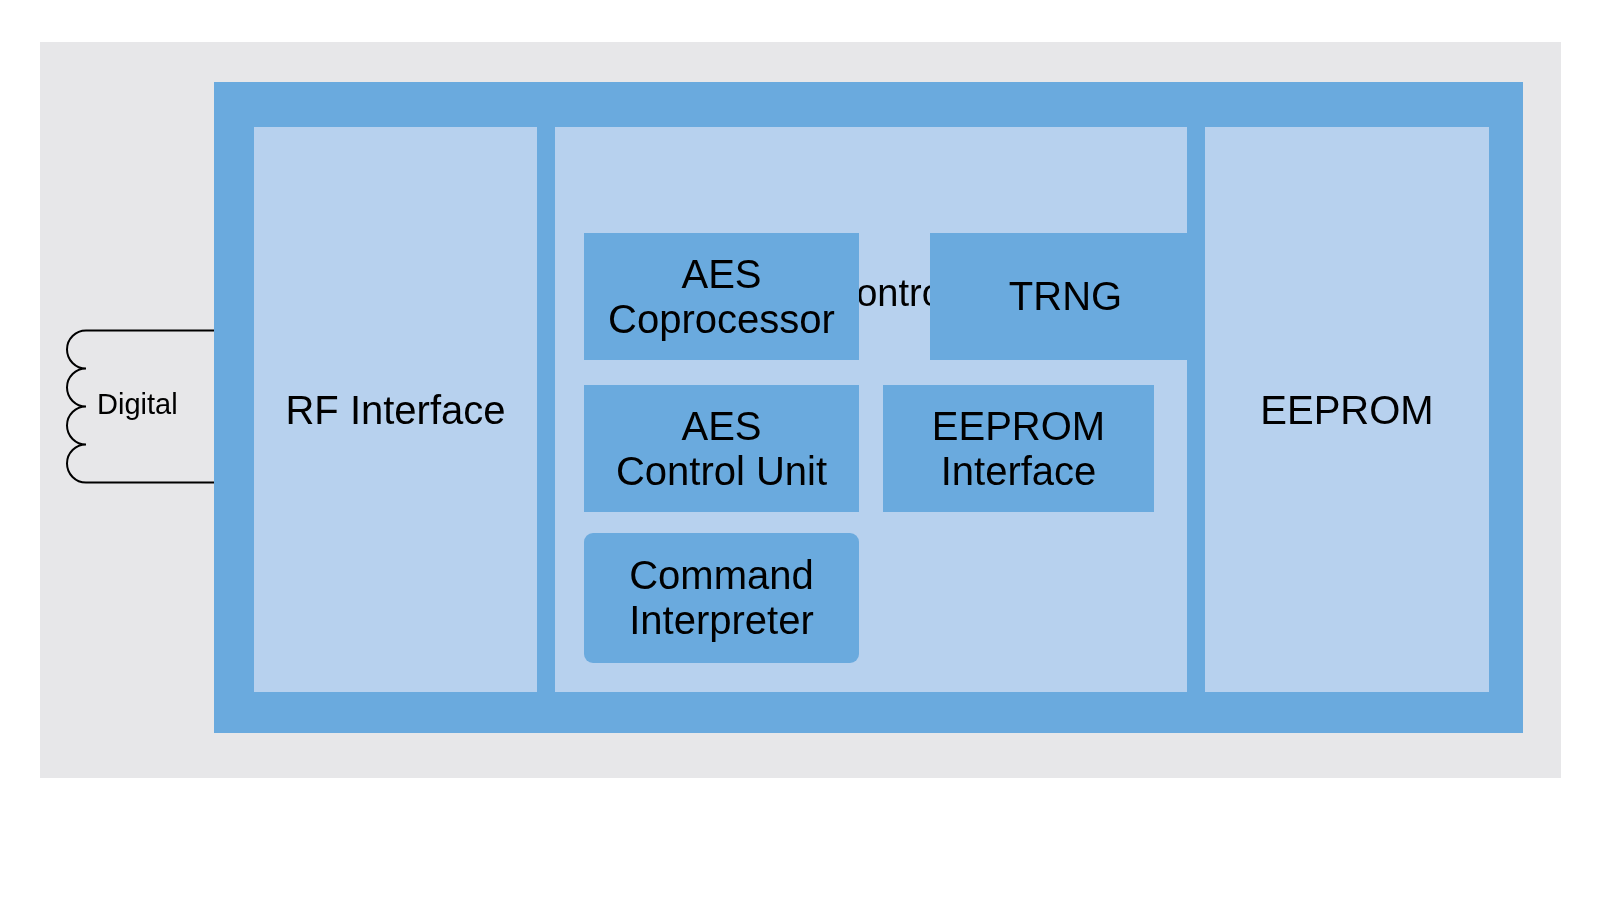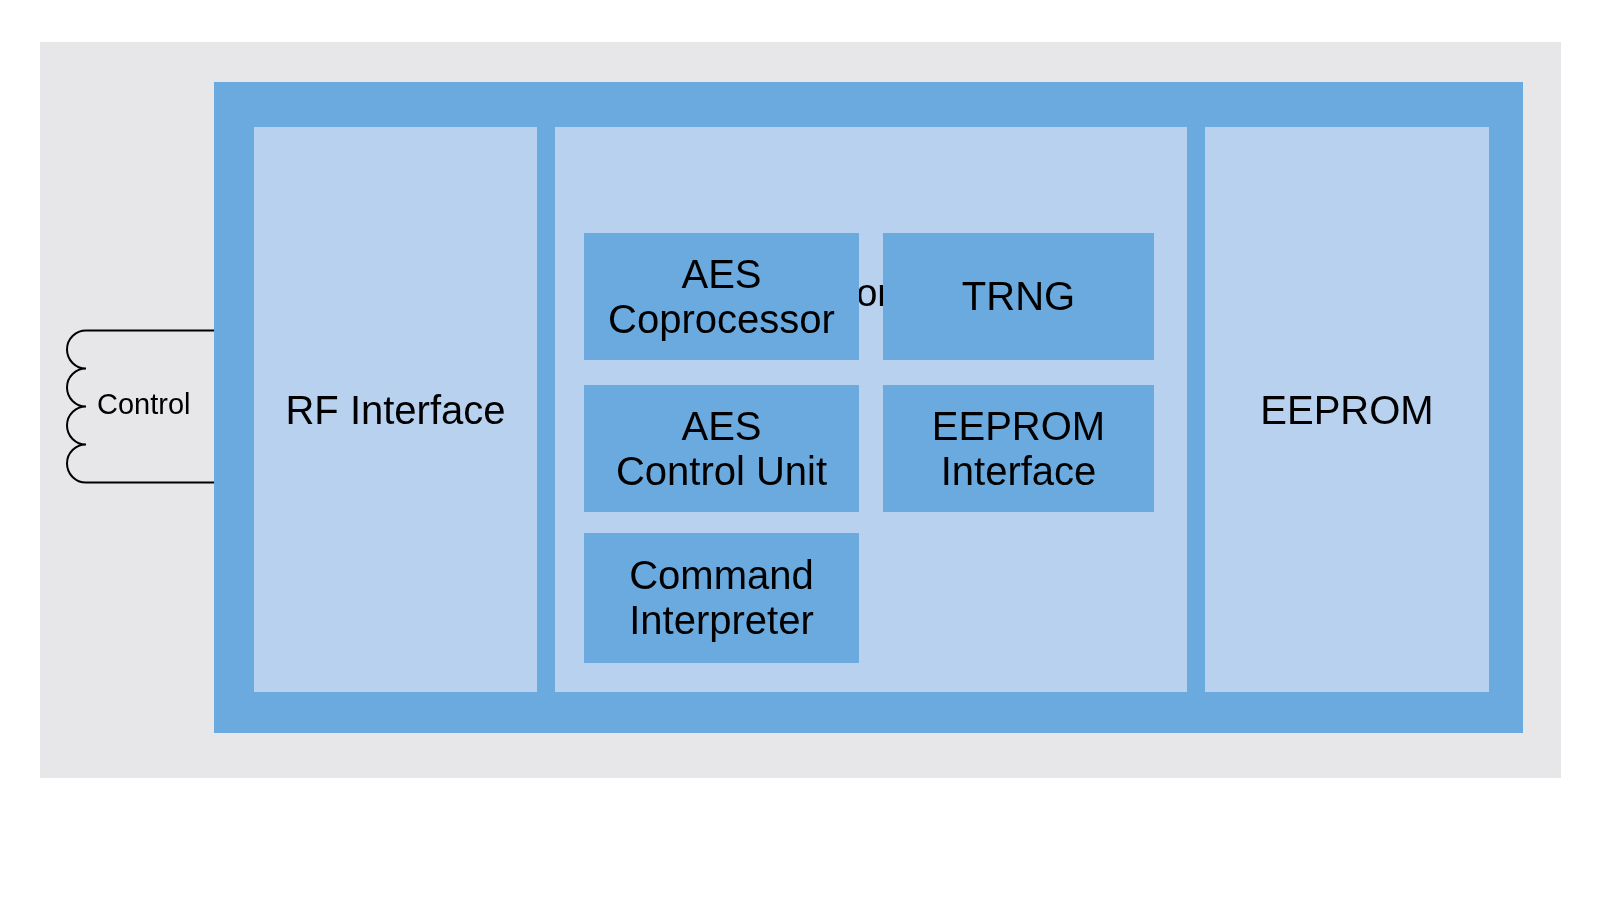--- a/index.html
+++ b/index.html
@@ -56,24 +56,24 @@
     background: var(--chip-blue, #6aaade);
     display: flex;
     align-items: center;
     justify-content: center;
     text-align: center;
     font-size: 40px;
     line-height: 1.12;
     white-space: pre-line;
   }
   .block-aes-coprocessor     { left: 584px; top: 233px; width: 275px; height: 127px; }
-  .block-trng                { left: 883px; top: 233px; width: 271px; height: 127px; }
+  .block-trng                { left: 930px; top: 233px; width: 271px; height: 127px; }
   .block-aes-control-unit    { left: 584px; top: 385px; width: 275px; height: 127px; }
   .block-eeprom-interface    { left: 883px; top: 385px; width: 271px; height: 127px; }
-  .block-command-interpreter { left: 584px; top: 533px; width: 275px; height: 130px; }
+  .block-command-interpreter { left: 584px; top: 533px; width: 275px; height: 130px; border-radius: 9px; }
   .block-cmac                { left: 883px; top: 533px; width: 271px; height: 130px; }
   .antenna-svg {
     position: absolute;
     left: 0; top: 0;
     width: 1601px; height: 900px;
     pointer-events: none;
   }
   .antenna-label {
     position: absolute;
     left: 97px; top: 388px;
@@ -90,21 +90,21 @@
 
   <svg class="antenna-svg" viewBox="0 0 1601 900" xmlns="http://www.w3.org/2000/svg">
     <path d="M 215 330.5 H 86
              a 19 19 0 0 0 0 38
              a 19 19 0 0 0 0 38
              a 19 19 0 0 0 0 38
              a 19 19 0 0 0 0 38
              H 215" fill="none" stroke="#000000" stroke-width="2"></path>
   </svg>
 
-  <div class="antenna-label">Control</div>
+  <div class="antenna-label">Digital</div>
 
   <div class="chip-frame"></div>
 
   <div class="panel panel-rf">
     <div class="panel-center-label">RF Interface</div>
   </div>
 
   <div class="panel panel-dcu">
     <div class="dcu-title">Digital Control Unit</div>
   </div>

